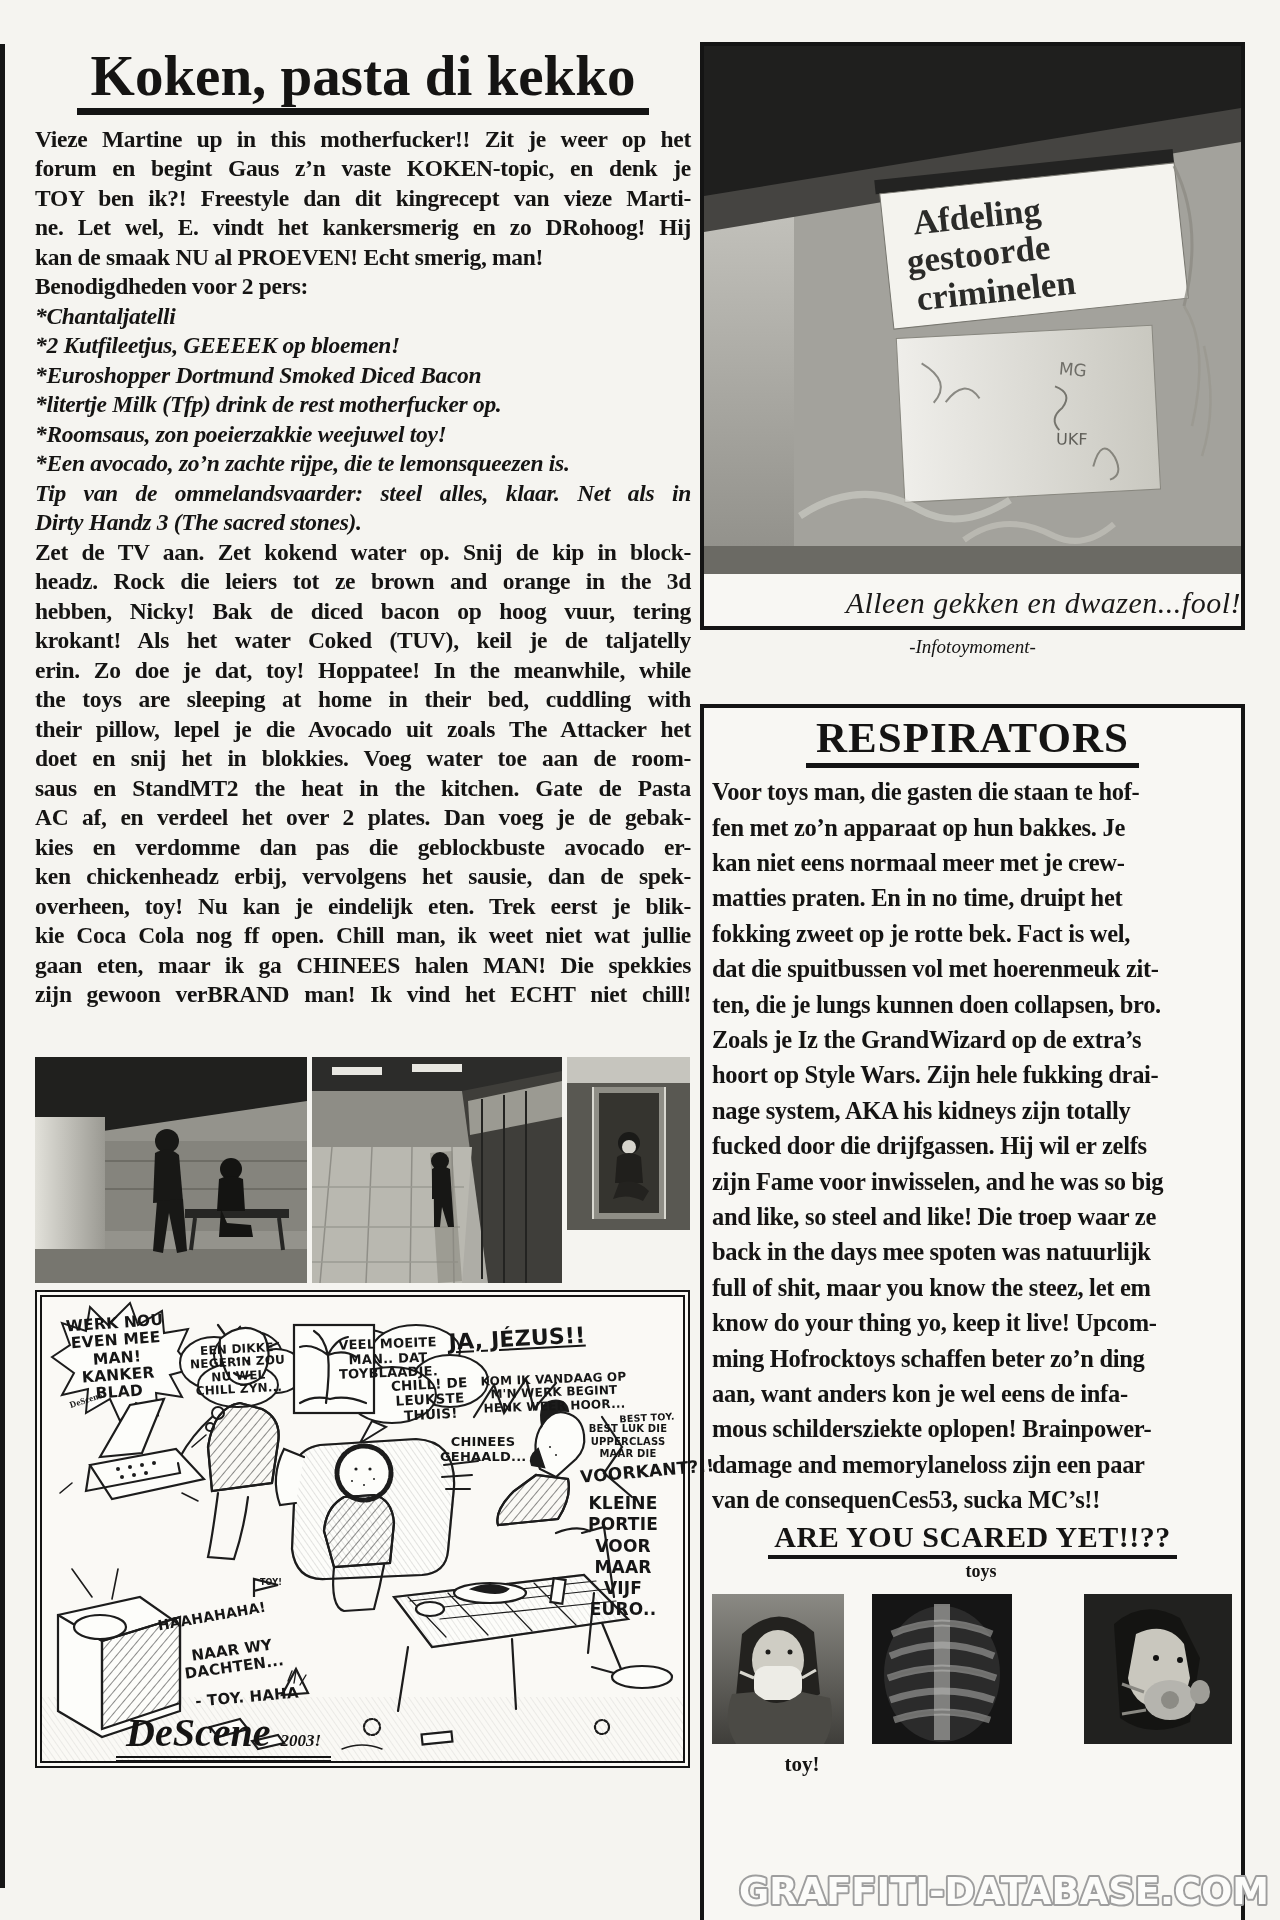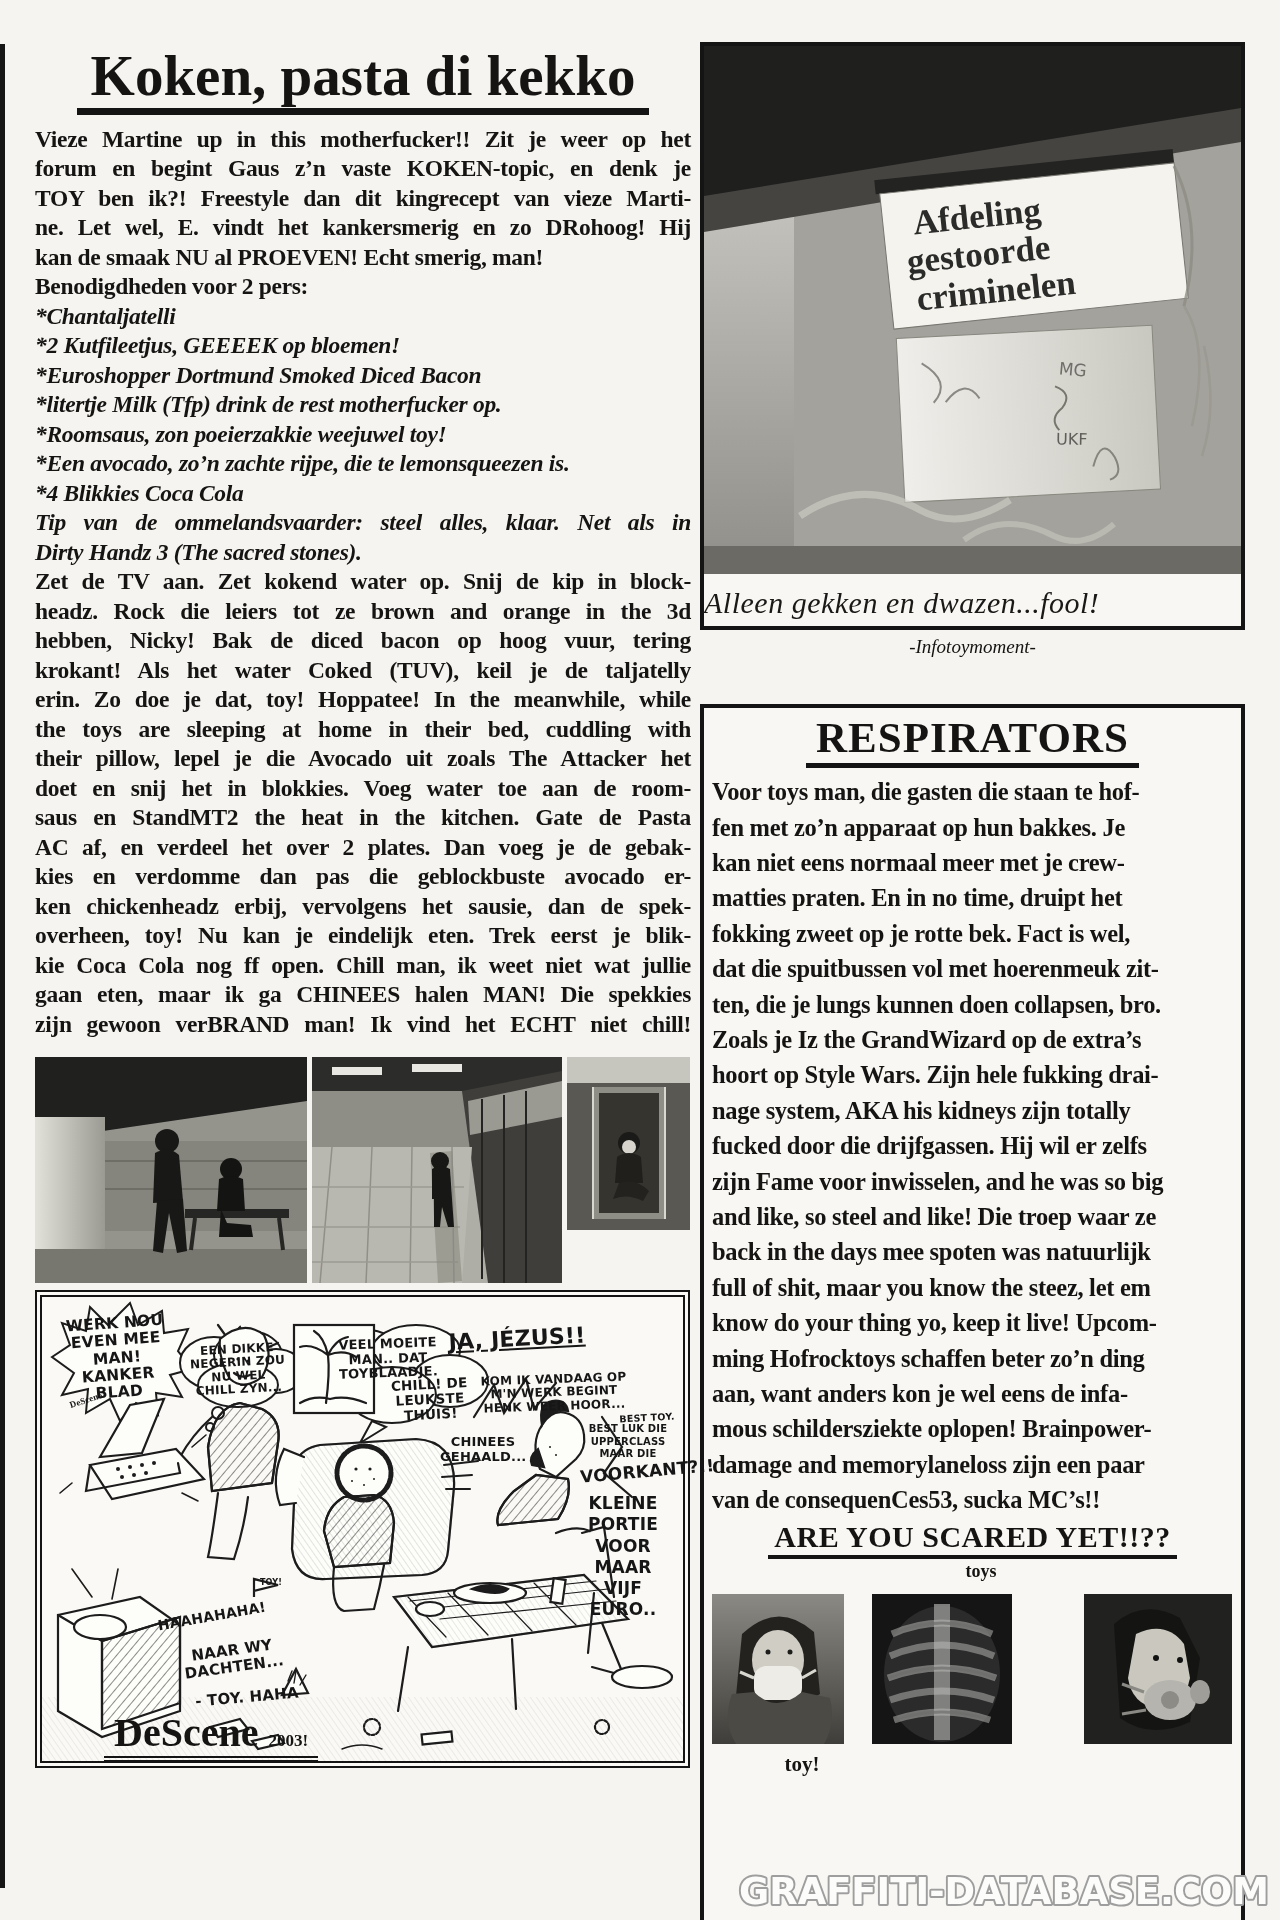--- a/index.html
+++ b/index.html
@@ -53,30 +53,30 @@
   .b-voorkant{left:538px;top:166px;width:110px;font-size:17px;transform:rotate(-5deg);}
   .b-besttoy{left:575px;top:116px;width:60px;font-size:9.5px;transform:rotate(-3deg);}
   .b-chinees{left:398px;top:138px;width:86px;font-size:13px;}
   .b-kleine{left:533px;top:196px;width:96px;font-size:17px;line-height:1.25;}
   .b-haha{left:100px;top:312px;width:140px;font-size:14px;transform:rotate(-10deg);}
   .b-naar{left:116px;top:345px;width:150px;font-size:15px;transform:rotate(-8deg);}
   .b-toyhaha{left:135px;top:392px;width:140px;font-size:15px;transform:rotate(-5deg);}
   .b-toytag{left:212px;top:282px;width:34px;font-size:8px;}
   .b-paper{left:14px;top:98px;width:60px;font-size:9px;transform:rotate(-18deg);font-family:"Liberation Serif",serif;}
   .comic-sig{
-    position:absolute;left:62px;top:412px;z-index:3;
+    position:absolute;left:74px;top:412px;z-index:3;
     font-family:"Liberation Serif",serif;font-weight:bold;font-size:40px;
-    border-bottom:6px double #141414;padding:0 10px 0 10px;transform:rotate(-1deeg);
+    border-bottom:6px double #141414;padding:0 10px 0 10px;transform:rotate(-1deeg);font-style:italic;
   }
   .sig-year{font-size:17px;font-weight:bold;}
   
   .rbox{left:700px;box-sizing:border-box;width:545px;border:4px solid #141414;background:#f8f7f3;}
   .top-photo-box{top:42px;height:588px;}
   .photo-caption{
-    height:52px;line-height:50px;text-align:left;
+    height:52px;line-height:50px;text-align:right;
     font-style:italic;font-size:30px;letter-spacing:0.5px;color:#1a1918;
   }
   .infotoy{left:700px;top:636px;width:545px;text-align:center;font-style:italic;font-size:19px;font-weight:normal;}
   .resp-box{top:704px;height:1372px;}
   .resp-title-wrap{text-align:center;margin-top:6px;}
   .resp-title{
     display:inline-block;font-size:43px;font-weight:bold;letter-spacing:1px;
     border-bottom:5px solid #141414;padding:0 10px 2px 10px;line-height:1.1;
   }
   .resp-lines{margin:6px 8px 0 8px;}
@@ -126,21 +126,20 @@
       <div class="ln">kan de smaak NU al PROEVEN! Echt smerig, man!</div>
       <div class="ln">Benodigdheden voor 2 pers:</div>
     </div>
   <div class="col-lines list" style="margin-top:0;">
       <div class="ln">*Chantaljatelli</div>
       <div class="ln">*2 Kutfileetjus, GEEEEK op bloemen!</div>
       <div class="ln">*Euroshopper Dortmund Smoked Diced Bacon</div>
       <div class="ln">*litertje Milk (Tfp) drink de rest motherfucker op.</div>
       <div class="ln">*Roomsaus, zon poeierzakkie weejuwel toy!</div>
       <div class="ln">*Een avocado, zo’n zachte rijpe, die te lemonsqueezen is.</div>
-      <div class="ln">*4 Blikkies Coca Cola</div>
       <div class="ln jf">Tip van de ommelandsvaarder: steel alles, klaar. Net als in</div>
       <div class="ln">Dirty Handz 3 (The sacred stones).</div>
     </div>
   <div class="col-lines" style="margin-top:0;">
       <div class="ln jf">Zet de TV aan. Zet kokend water op. Snij de kip in block-</div>
       <div class="ln jf">headz. Rock die leiers tot ze brown and orange in the 3d</div>
       <div class="ln jf">hebben, Nicky! Bak de diced bacon op hoog vuur, tering</div>
       <div class="ln jf">krokant! Als het water Coked (TUV), keil je de taljatelly</div>
       <div class="ln jf">erin. Zo doe je dat, toy! Hoppatee! In the meanwhile, while</div>
       <div class="ln jf">the toys are sleeping at home in their bed, cuddling with</div>

